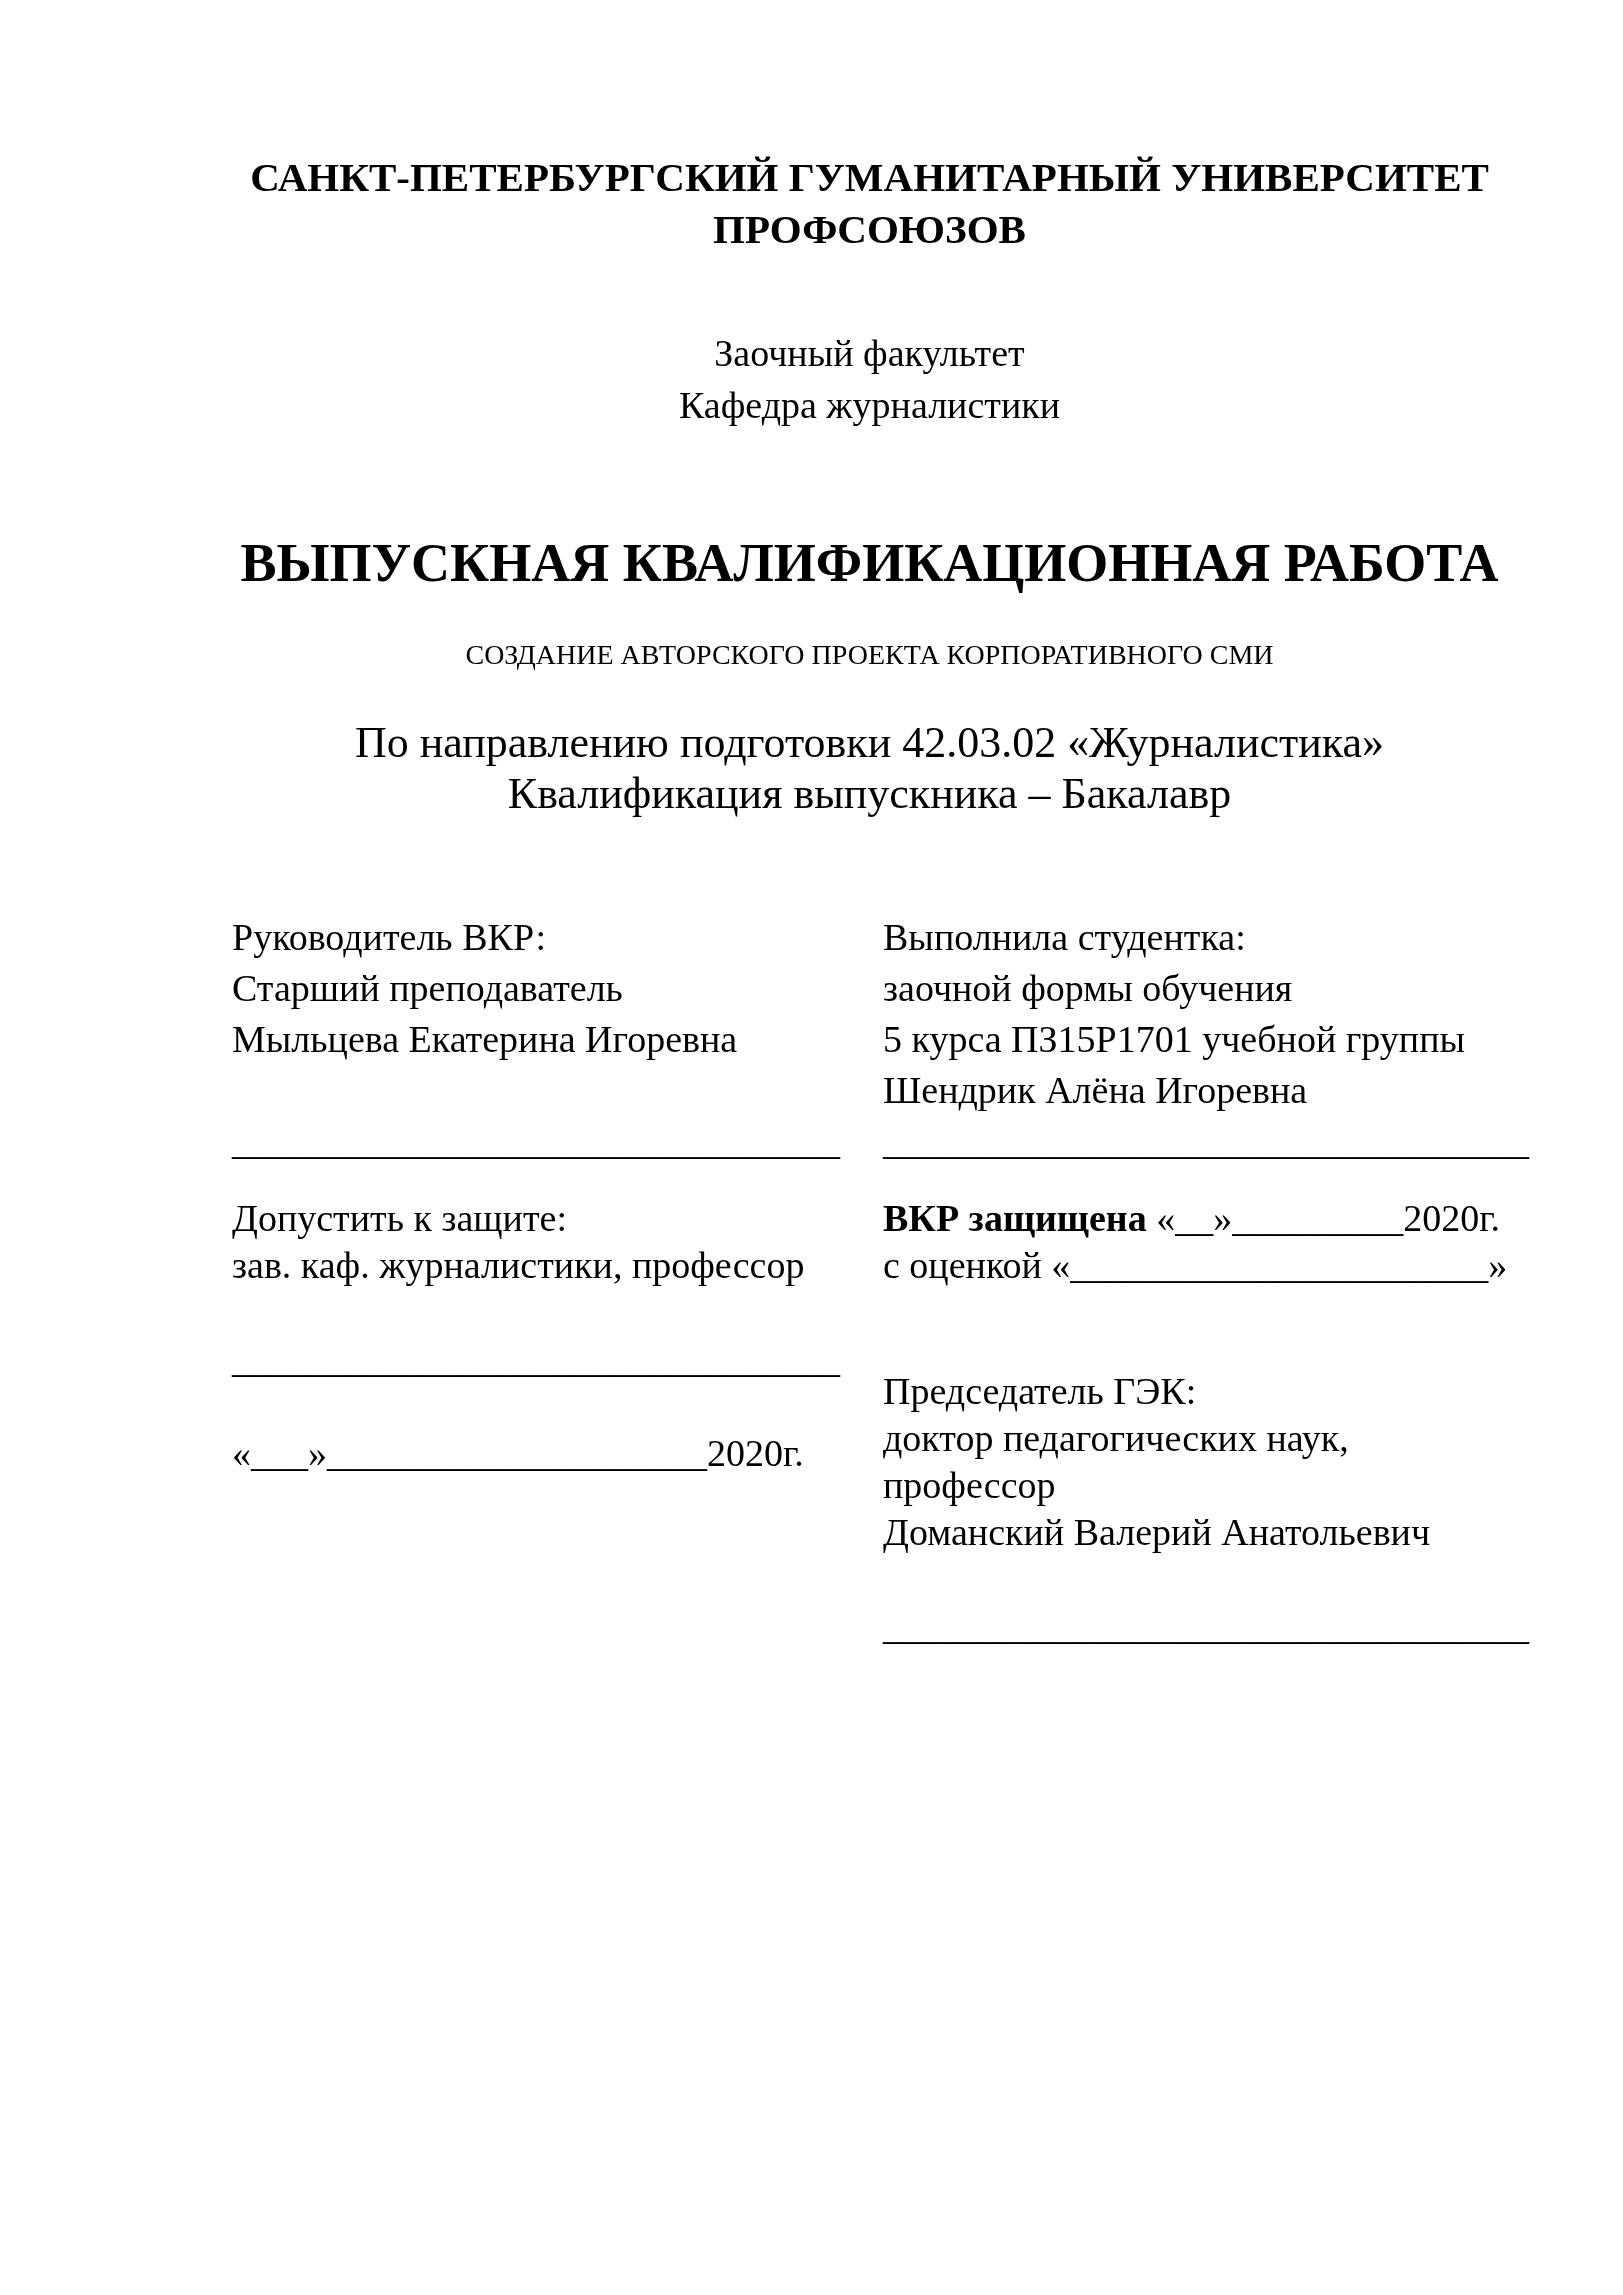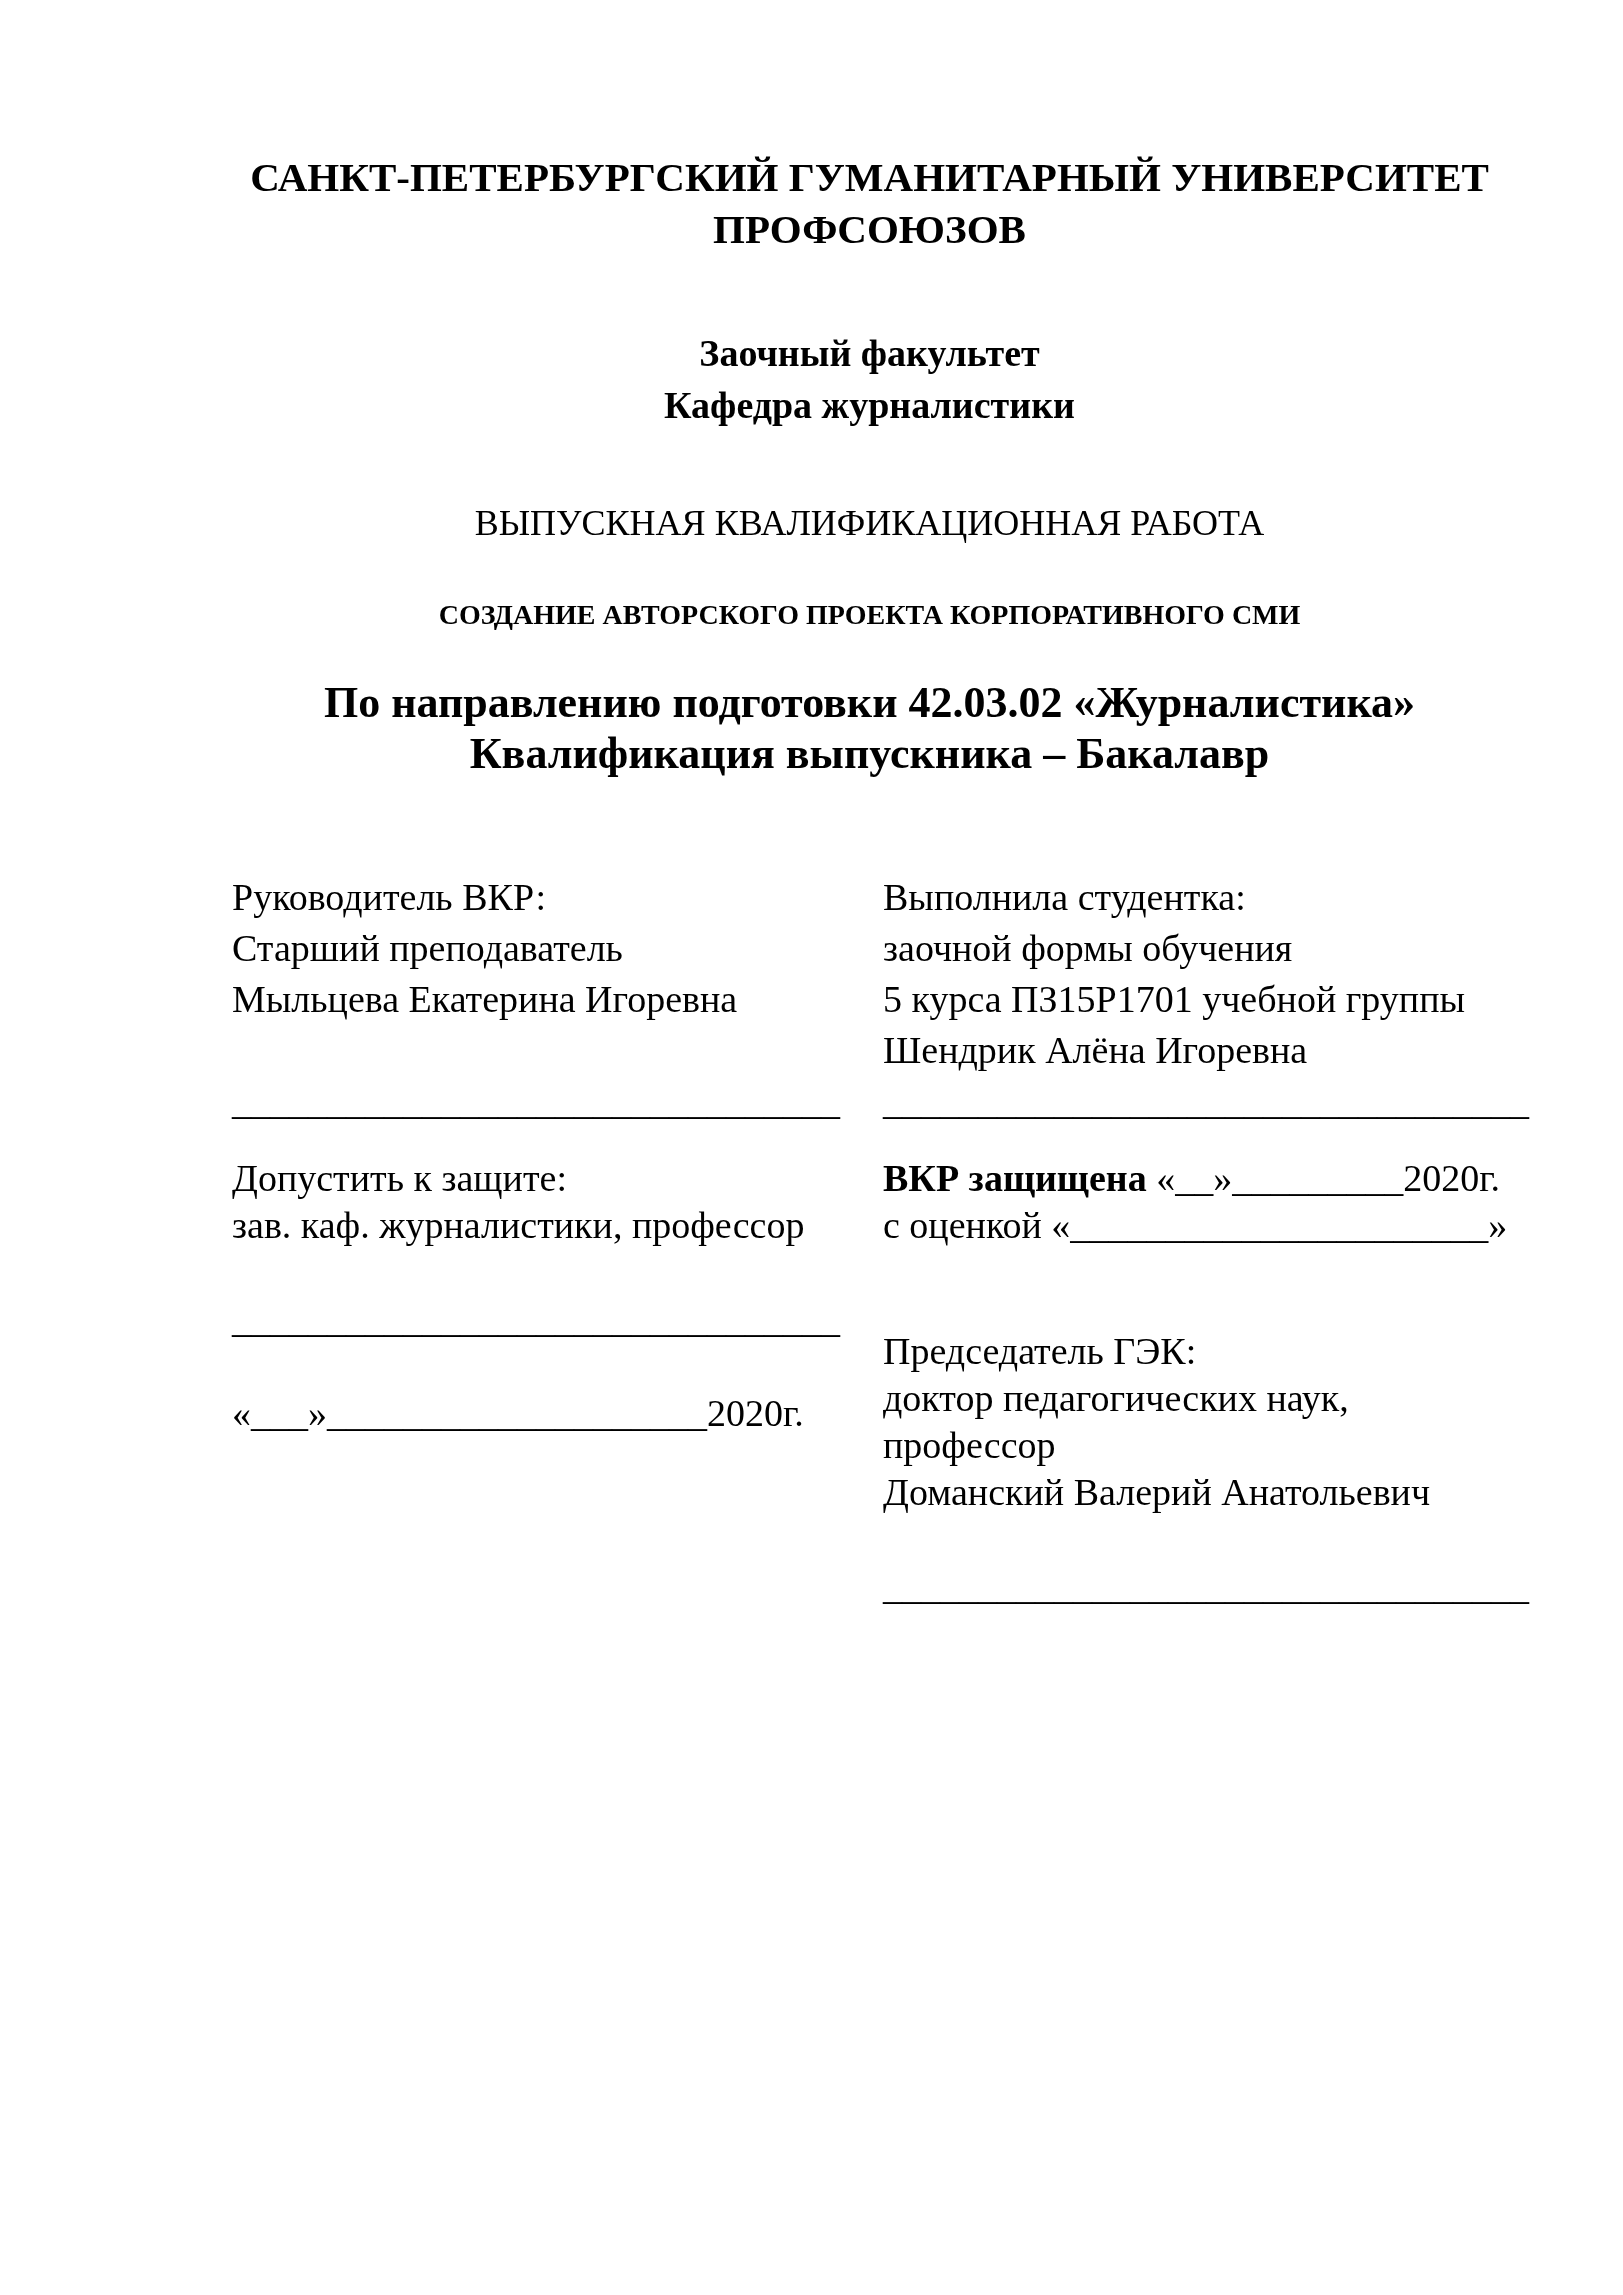--- a/index.html
+++ b/index.html
@@ -6,26 +6,26 @@
   .page {
     position: relative;
     width: 1623px;
     height: 2144px;
     background: #ffffff;
     color: #000000;
     font-family: "Liberation Serif", "DejaVu Serif", serif;
     overflow: hidden;
   }
   .content { padding: 0 116px 0 232px; }            
-  .center  { text-align: center; font-weight: bold; }
+  .center  { text-align: center; }
   .b       { font-weight: bold; }
 
   .univ      { margin-top: 151px; font-size: 41px; line-height: 52px; font-weight: bold; }
   .dept      { margin-top: 72px;  font-size: 38px; line-height: 52px; }
-  .worktype  { margin-top: 66px; font-size: 36px; line-height: 52px; font-weight: normal; }
+  .worktype  { margin-top: 106px; font-size: 54px; line-height: 52px; font-weight: bold; }
   .worktitle { margin-top: 42px;  font-size: 28px; line-height: 47px; }
   .direction { margin-top: 39px;  font-size: 44px; line-height: 51px; }
 
   .cols {
     margin-top: 93px;
     display: grid;
     grid-template-columns: 608px 624px;
     column-gap: 43px;
     font-size: 38px;
   }

